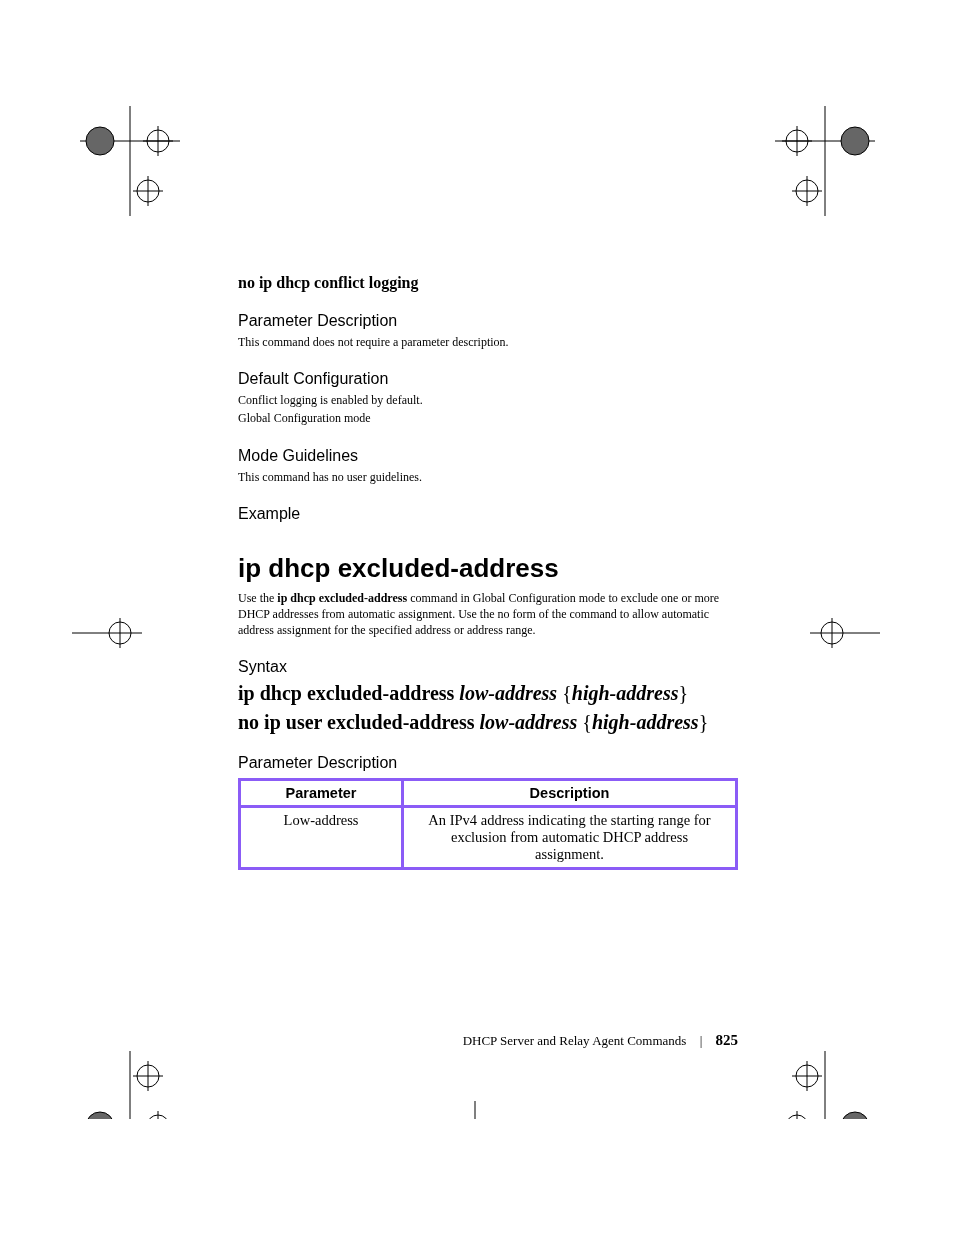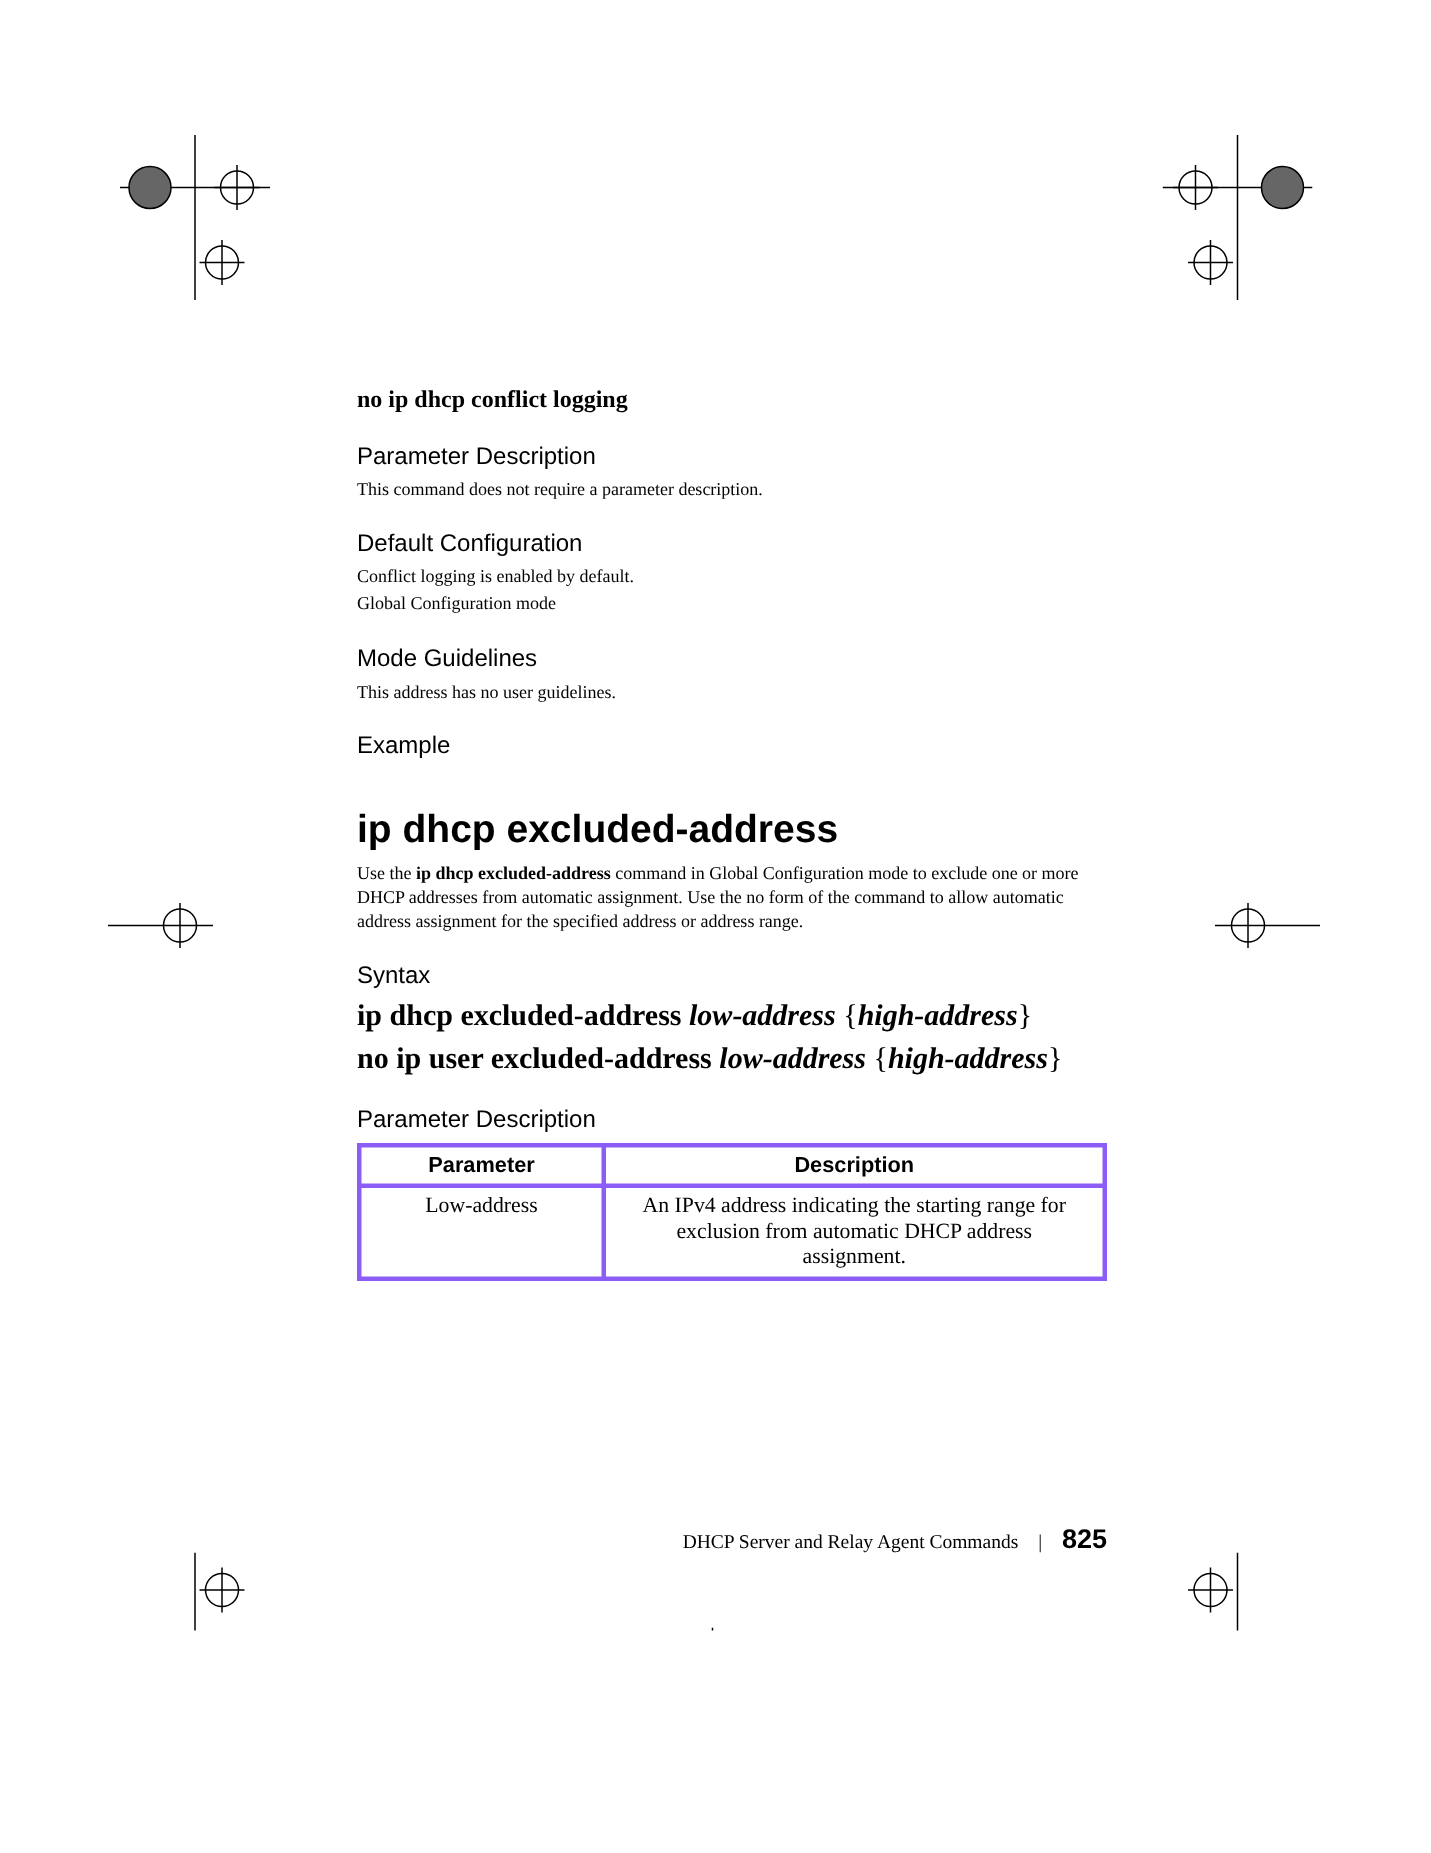--- a/index.html
+++ b/index.html
@@ -1,31 +1,31 @@
 <!DOCTYPE html>
 <html><head>
 <meta charset="utf-8">
 <style>
   html,body{margin:0;padding:0;background:#fff;font-family:"Times New Roman",Times,serif;color:#000}
-  .page{position:relative;width:954px;height:1087px;margin:0 auto}
+  .page{position:relative;width:954px;height:1087px;margin:16px auto}
   .content{position:absolute;left:238px;top:258px;width:500px}
   .cmd{font-weight:700;font-size:16px;margin-bottom:10px}
   h3.sec{font-family:"Helvetica Neue",Helvetica,Arial,sans-serif;font-weight:400;font-size:16px;margin:20px 0 4px}
   p.body{font-size:12px;line-height:1.35;margin:2px 0 0}
   h2.title{font-family:"Helvetica Neue",Helvetica,Arial,sans-serif;font-weight:700;font-size:26px;margin:30px 0 6px}
   .syntax-line{font-size:20px;margin:6px 0}
   .b{font-weight:700}
   .bi{font-weight:700;font-style:italic}
   table.param{border-collapse:collapse;width:500px;margin-top:6px}
   table.param th,table.param td{border:3px solid #8b5cf6;font-size:14.5px;padding:4px 16px;text-align:center;vertical-align:top}
   table.param th{font-family:"Helvetica Neue",Helvetica,Arial,sans-serif;font-weight:700}
   table.param td{font-family:"Times New Roman",Times,serif}
   .footer{position:absolute;left:238px;top:1016px;width:500px;text-align:right;font-size:13px}
   .footer .sep{margin:0 10px}
-  .footer .pn{font-family:Liberation Sans, sans-serif;font-weight:700;font-size:18px}
+  .footer .pn{font-family:Liberation Serif, serif;font-weight:700;font-size:15px}
   .crop{position:absolute;pointer-events:none}
   .crop svg{display:block}
 </style>
 </head>
 <body>
 <div class="page">
 
 <div class="crop" style="left:80px;top:90px">
 <svg width="100" height="110">
         <g stroke="#000" stroke-width="1" fill="none">
@@ -130,21 +130,21 @@
 
   <h3 class="sec">Parameter Description</h3>
   <p class="body">This command does not require a parameter description.</p>
 
   <h3 class="sec">Default Configuration</h3>
   <p class="body">Conflict logging is enabled by default.</p>
 
   <p class="body">Global Configuration mode</p>
 
   <h3 class="sec">Mode Guidelines</h3>
-  <p class="body">This address has no user guidelines.</p>
+  <p class="body">This command has no user guidelines.</p>
 
   <h3 class="sec">Example</h3>
 
   <h2 class="title">ip dhcp excluded-address</h2>
   <p class="body">
     <span>Use the </span><span class="b">ip dhcp excluded-address</span><span> command in Global Configuration mode to exclude one or more DHCP addresses from automatic assignment. Use the no form of the command to allow automatic address assignment for the specified address or address range.</span>
   </p>
 
   <h3 class="sec">Syntax</h3>
 

